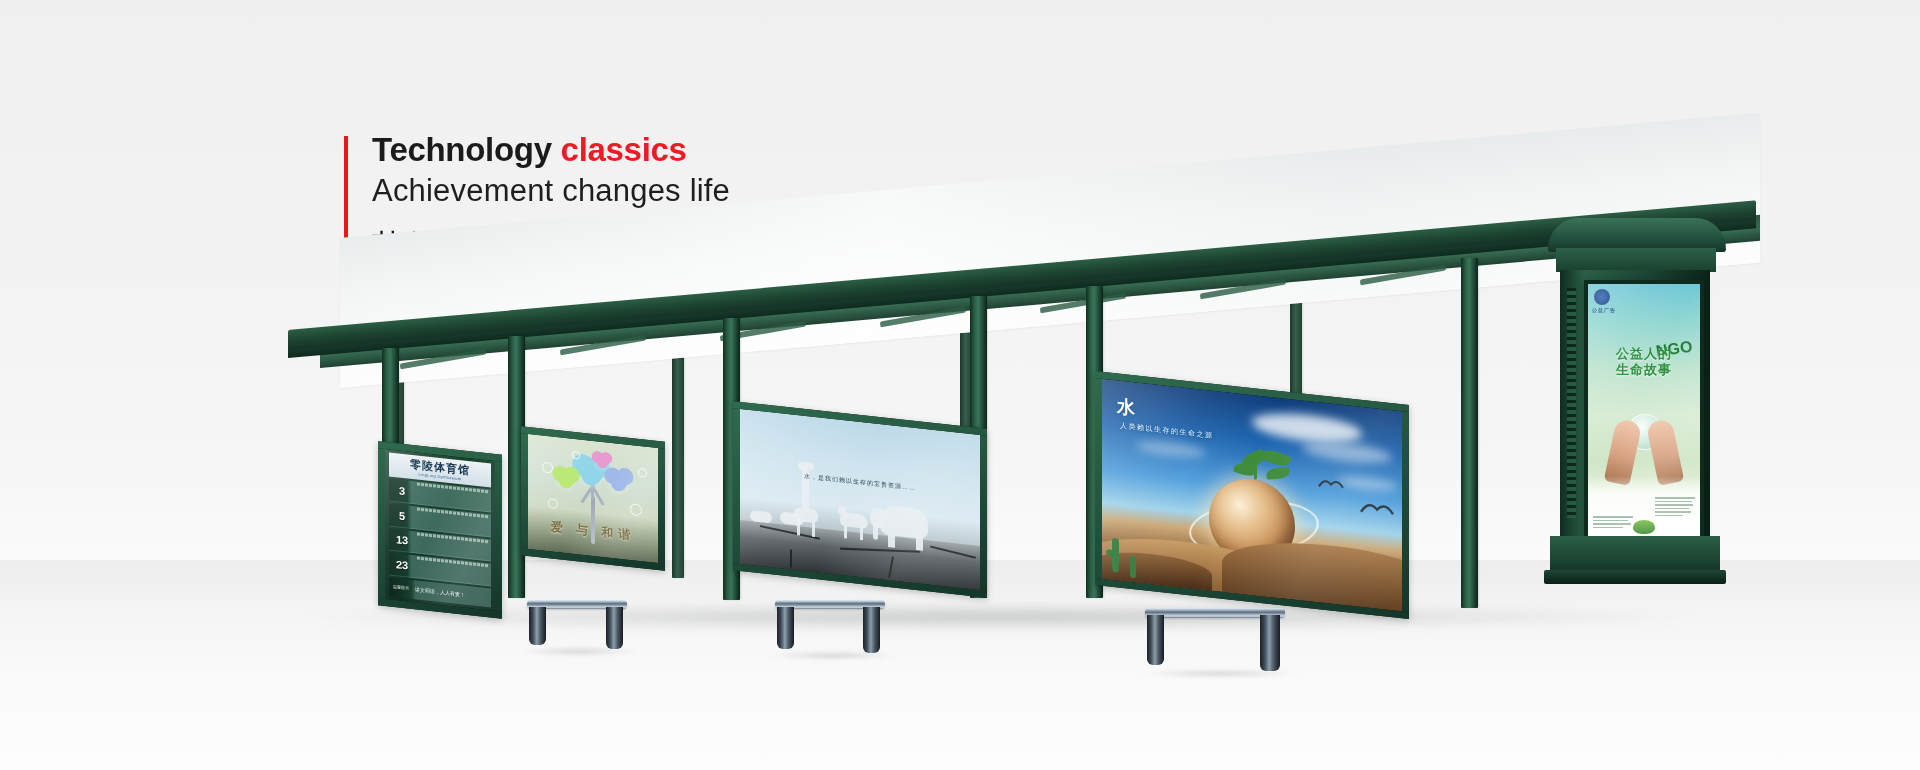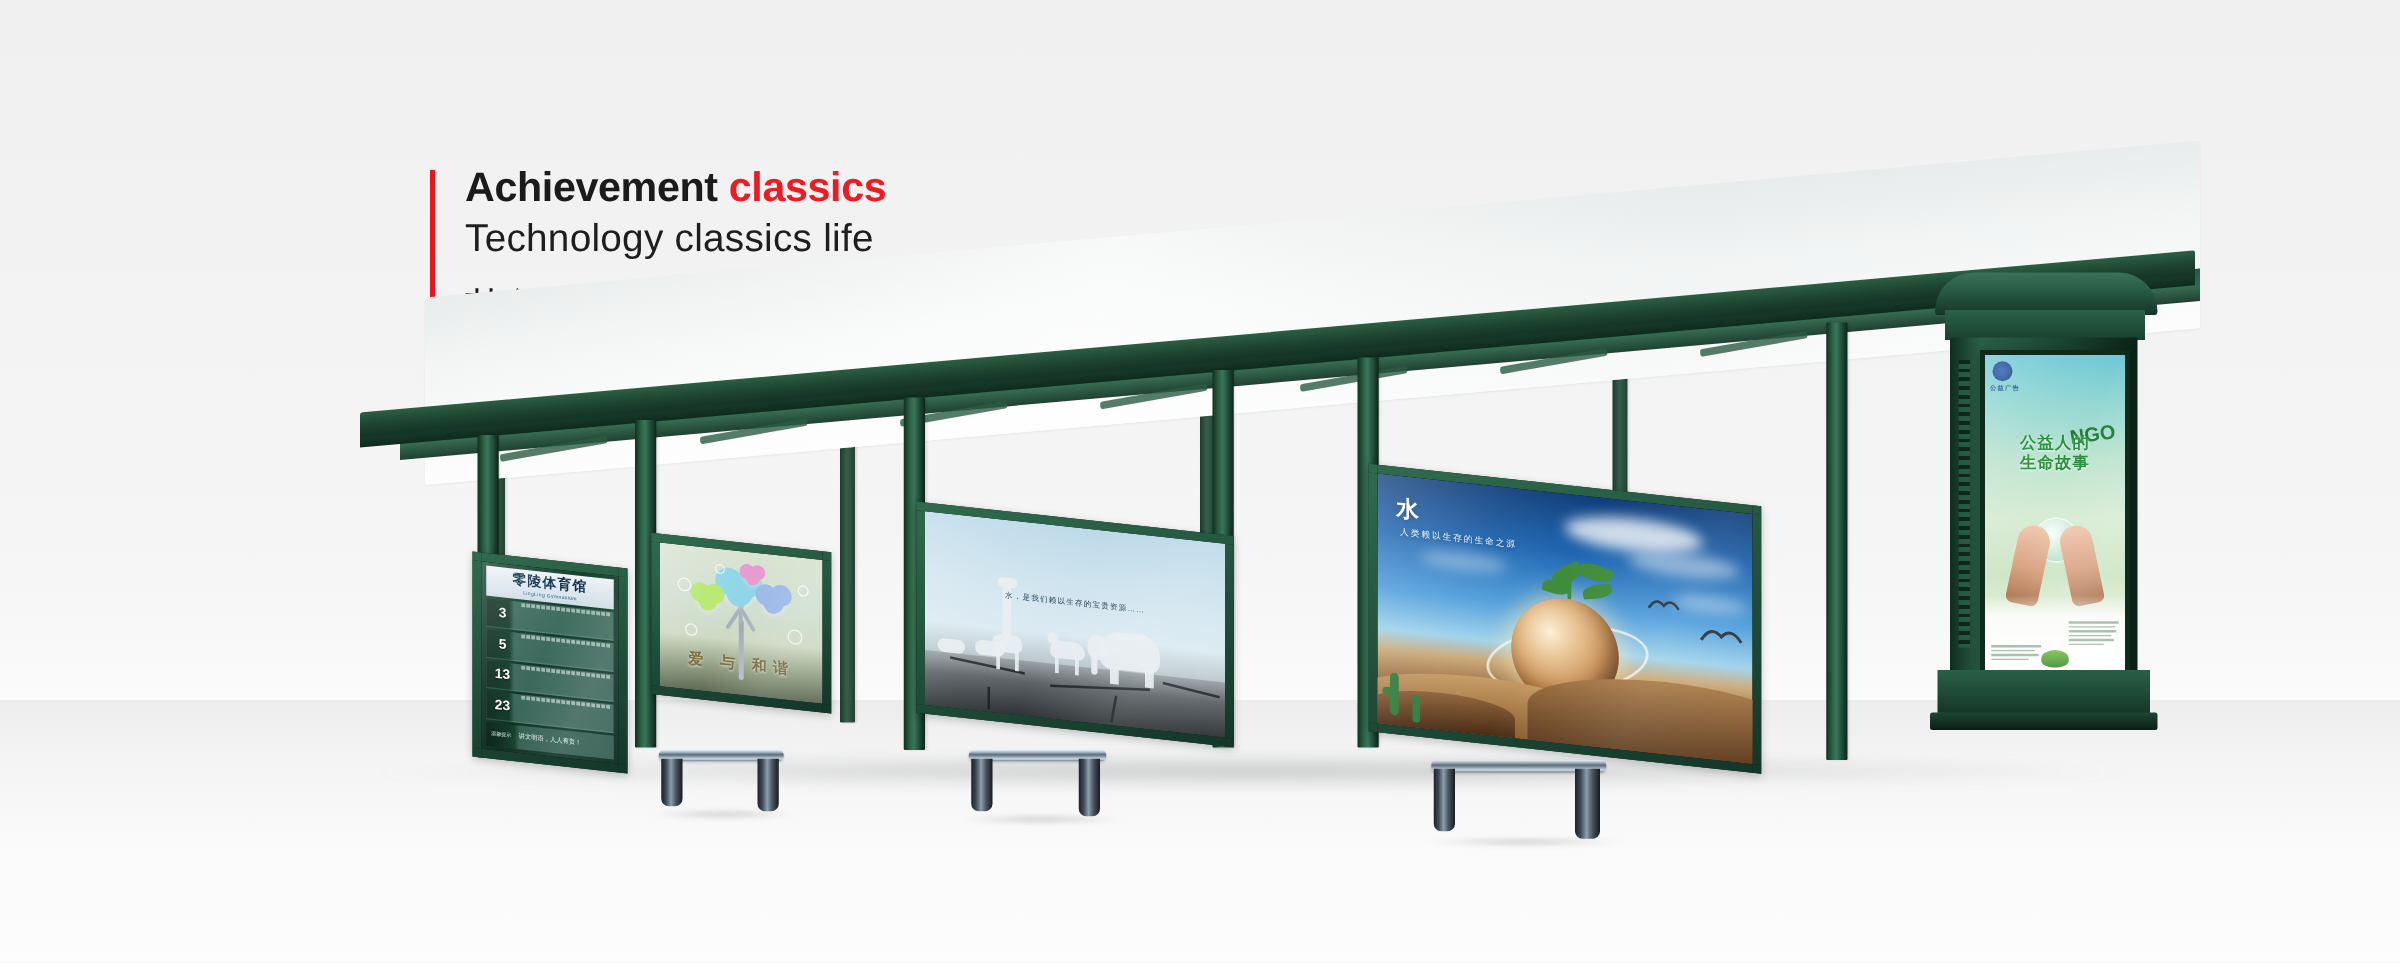--- a/index.html
+++ b/index.html
@@ -190,23 +190,23 @@
 <body>
 
 <div id="stage">
 
   <div class="ground"></div>
   <div class="floorshadow"></div>
 
   <div class="headline">
     <div class="redbar"></div>
     <div class="h-line1">
-      <span>Achievement </span><span class="red">classics</span>
-    </div>
-    <div class="h-line2">Technology classics life</div>
+      <span>Technology </span><span class="red">classics</span>
+    </div>
+    <div class="h-line2">Achievement changes life</div>
     <div class="h-line3">节能降耗，低碳生活。</div>
     <div class="h-line4">科技改变生活，匠心缔造品质</div>
   </div>
 
   <div class="shelter">
 
     <div class="post rear" style="left:392px;top:332px;height:262px;"></div>
     <div class="post rear" style="left:672px;top:320px;height:258px;"></div>
     <div class="post rear" style="left:960px;top:300px;height:256px;"></div>
     <div class="post rear" style="left:1290px;top:280px;height:252px;"></div>

